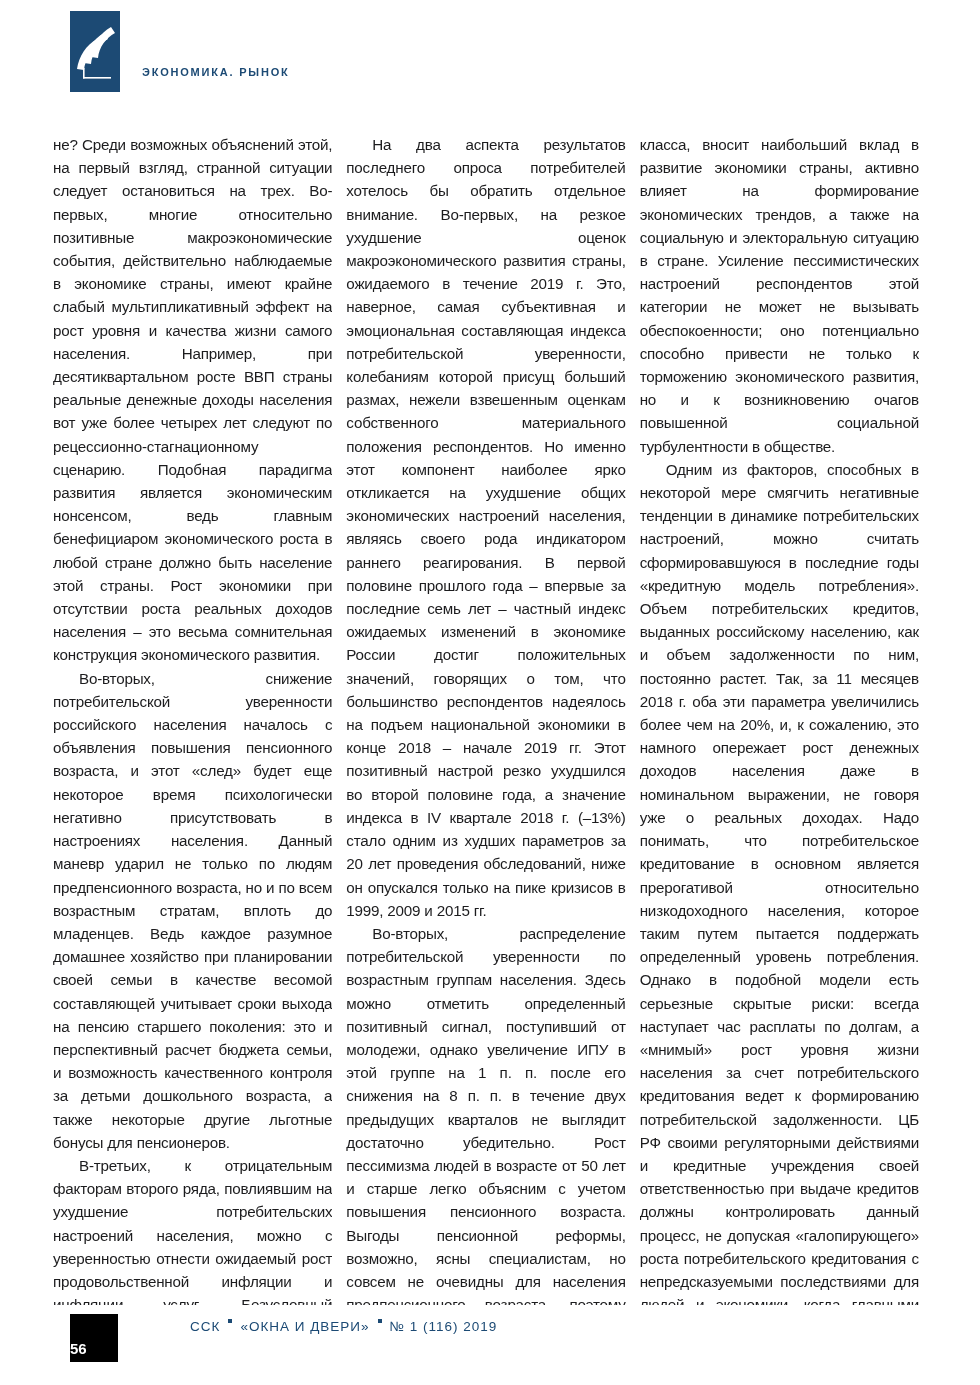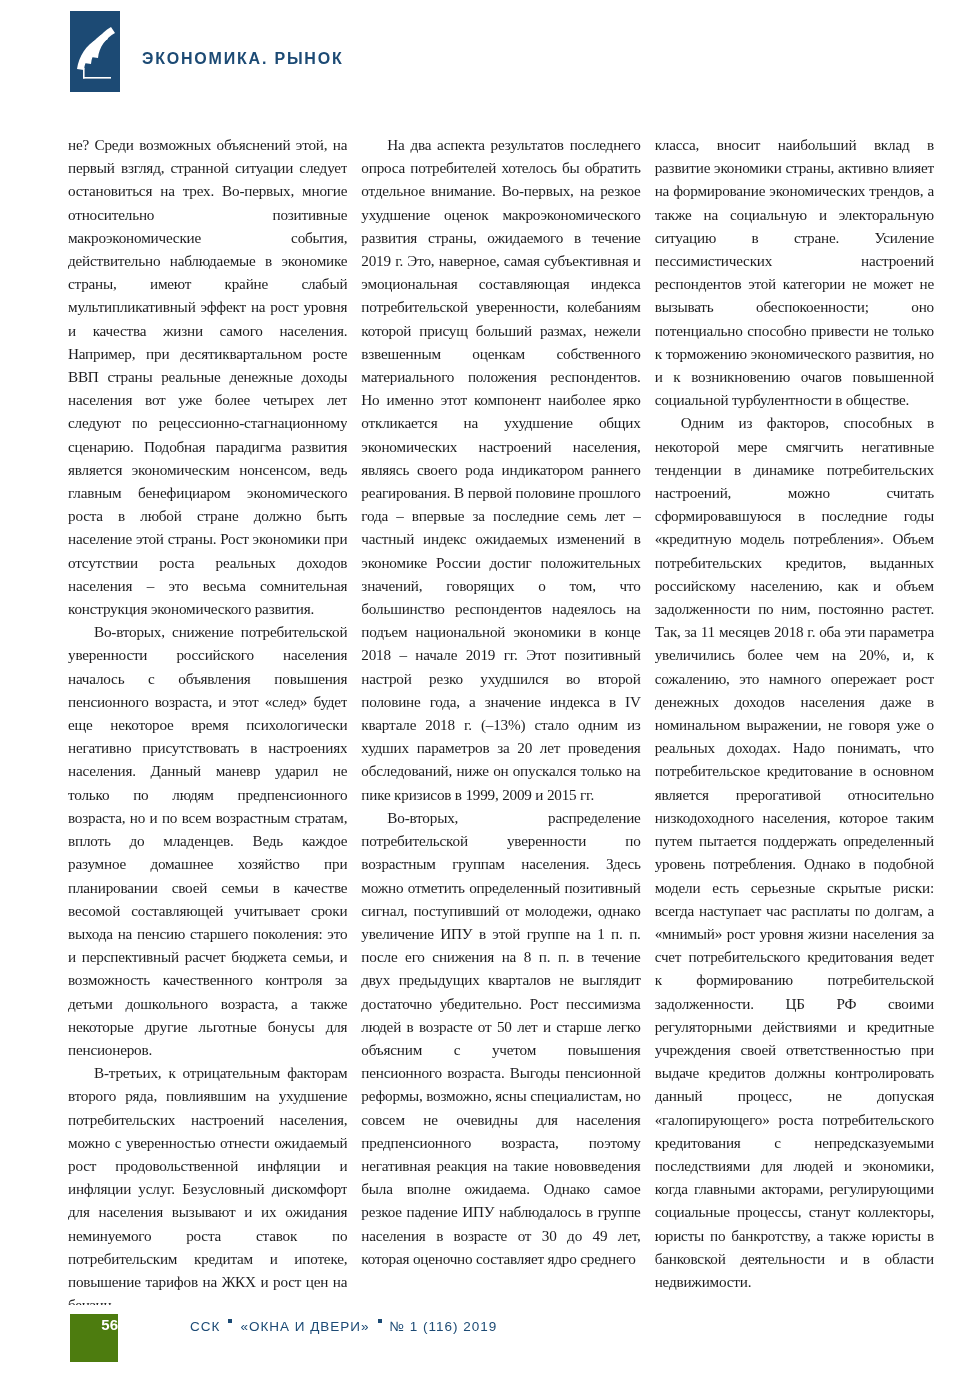--- a/index.html
+++ b/index.html
@@ -17,36 +17,35 @@
   .logo {
     position: absolute;
     left: 70px;
     top: 11px;
     width: 50px;
     height: 81px;
   }
   .section-title {
     position: absolute;
     left: 142px;
-    top: 50px;
-    font-size: 16px;
+    top: 66px;
+    font-size: 11px;
     font-weight: bold;
     color: #1c4a74;
     letter-spacing: 1.8px;
   }
 
   
   .columns {
     position: absolute;
-    left: 68px;
+    left: 53px;
     top: 133px;
     width: 866px;
     display: flex;
     gap: 14px;
-    font-family: Liberation Serif, serif;
   }
   .column {
     flex: 1 1 0;
     max-height: 1172px;
     overflow: hidden;
   }
   .para {
     margin: 0;
     font-size: 15.2px;
     line-height: 23.2px;
@@ -62,26 +61,26 @@
   .footer {
     position: absolute;
     left: 70px;
     top: 1314px;
     display: flex;
     align-items: flex-start;
   }
   .page-number-box {
     width: 48px;
     height: 48px;
-    background: #4d7c0f;
+    background: #000000;
     color: #ffffff;
     font-size: 15px;
     font-weight: bold;
-    text-align: right;
-    padding-top: 2px;
+    text-align: left;
+    padding-top: 26px;
   }
   .journal-line {
     margin-left: 72px;
     margin-top: 5px;
     font-size: 13.5px;
     letter-spacing: 1px;
     color: #1c4a74;
     white-space: nowrap;
     display: flex;
     align-items: flex-start;

